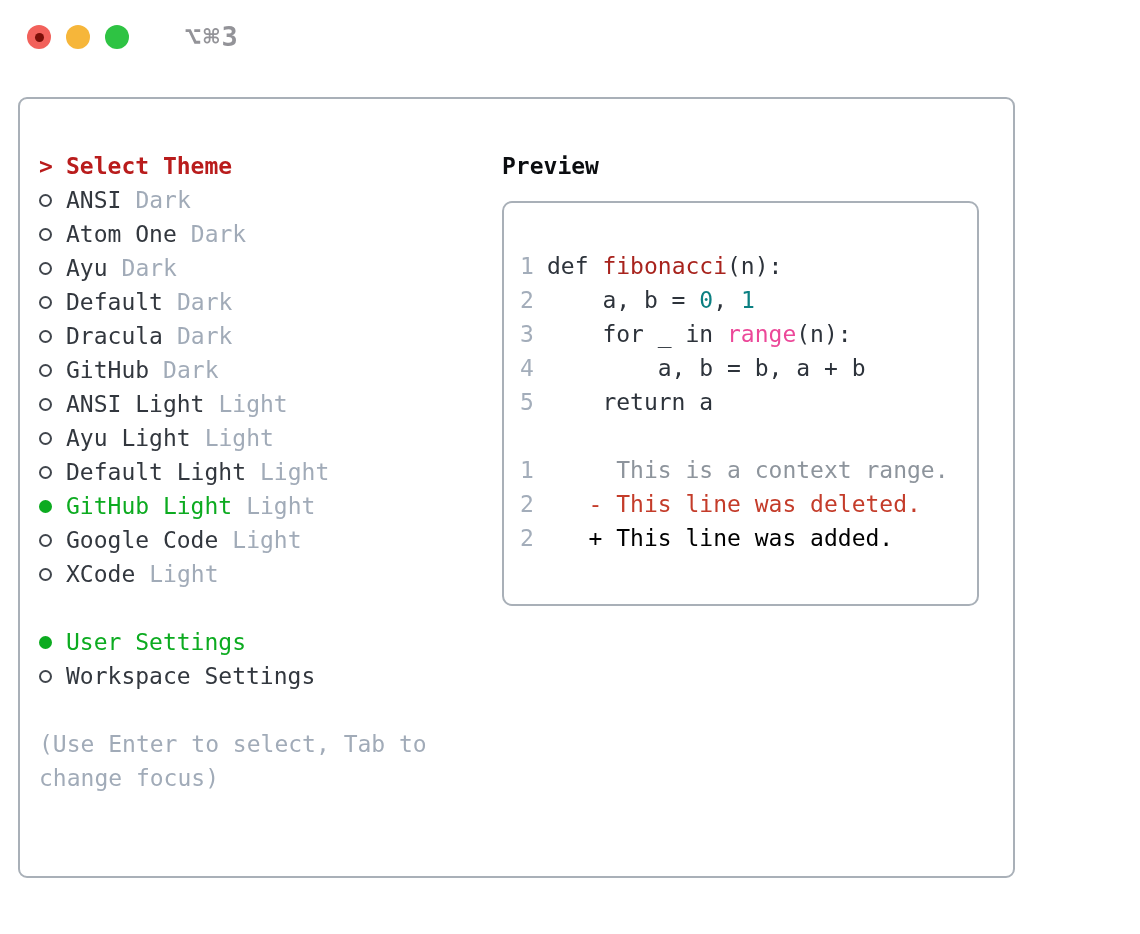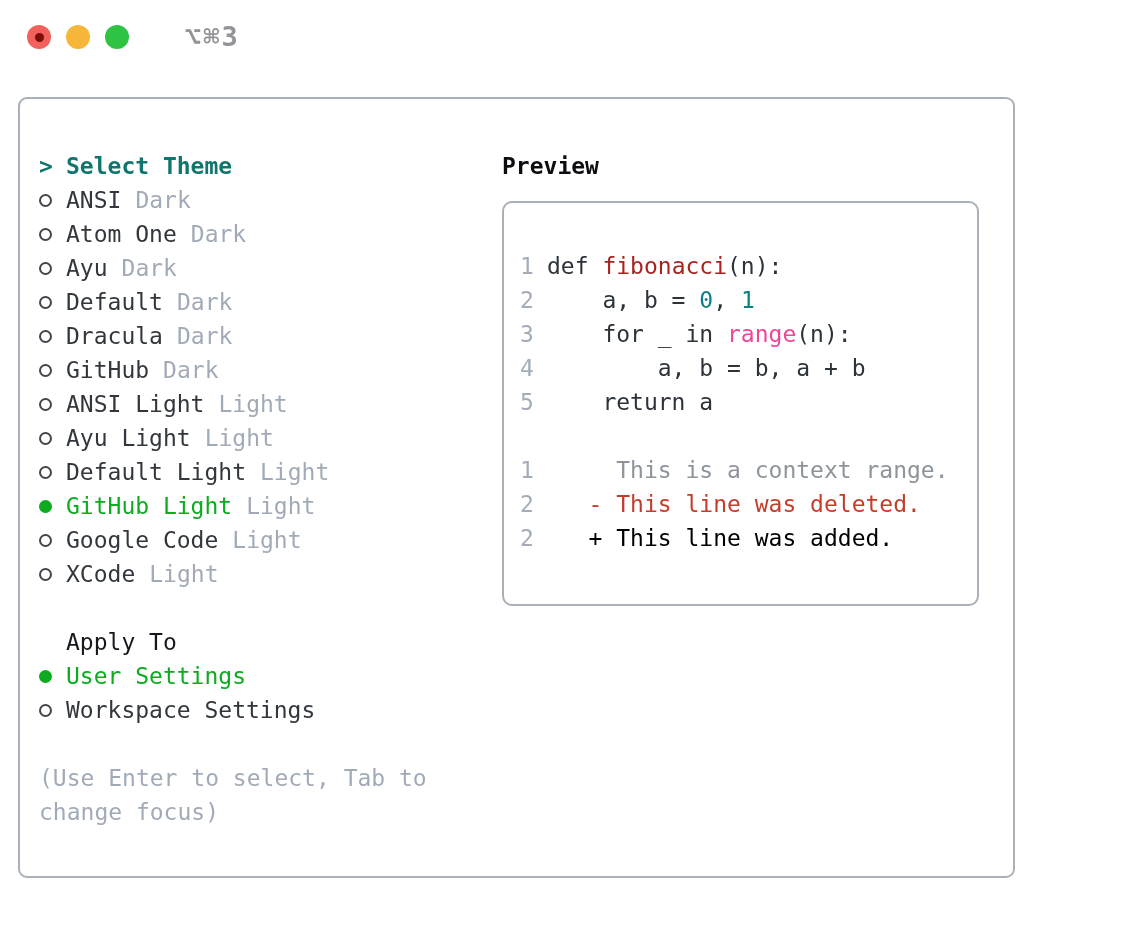--- a/index.html
+++ b/index.html
@@ -23,21 +23,21 @@
 
   
   .panel {
     margin-left:18px; width:997px; height:781px;
     border:2px solid #a9b0b8; border-radius:9px;
     padding:50px 0 0 19px; display:flex;
   }
   .left-col { width:463px; }
   .right-col { width:480px; }
 
-  .select-header { font-weight:bold; color:#0f766e; white-space:pre; }
+  .select-header { font-weight:bold; color:#b91c1c; white-space:pre; }
   .hdr-prefix { display:inline-block; width:27px; }
 
   .row { height:34px; display:flex; align-items:center; cursor:default; }
   .bullet { width:13px; height:13px; border-radius:50%; border:2px solid #41464d; margin-right:14px; flex:0 0 auto; }
   .bullet.sel { background:#0cab20; border-color:#0cab20; }
   .nm { color:#32373e; white-space:pre; }
   .nm.sel { color:#0cab20; }
   .tag { color:#a1abb8; margin-left:14px; white-space:pre; }
 
   .apply-section { margin-top:34px; }
@@ -139,21 +139,20 @@
             <span class="tag">Light</span>
           </div>
           <div class="row">
             <span class="bullet"></span>
             <span class="nm">XCode</span>
             <span class="tag">Light</span>
           </div>
         </div>
 
       <div class="apply-section">
-        <div class="row apply-header">Apply To</div>
         <div>
             <div class="row">
               <span class="bullet sel"></span>
               <span class="nm sel">User Settings</span>
             </div>
             <div class="row">
               <span class="bullet"></span>
               <span class="nm">Workspace Settings</span>
             </div>
           </div>

